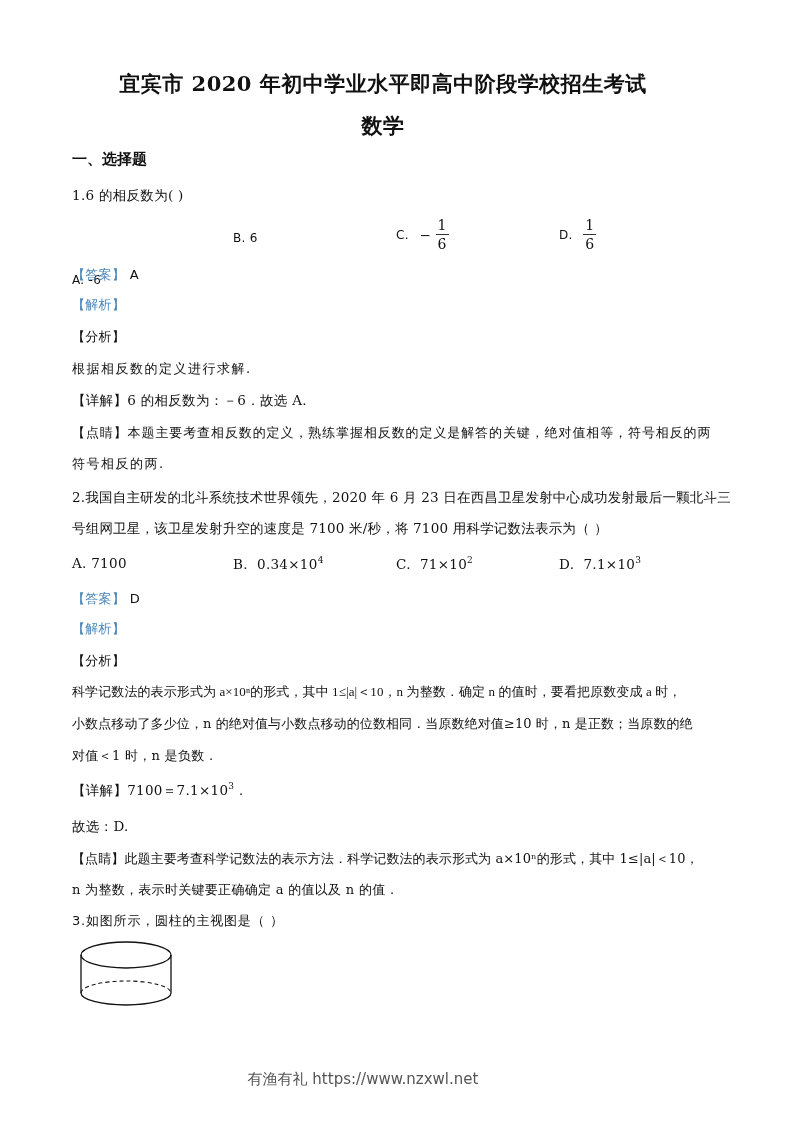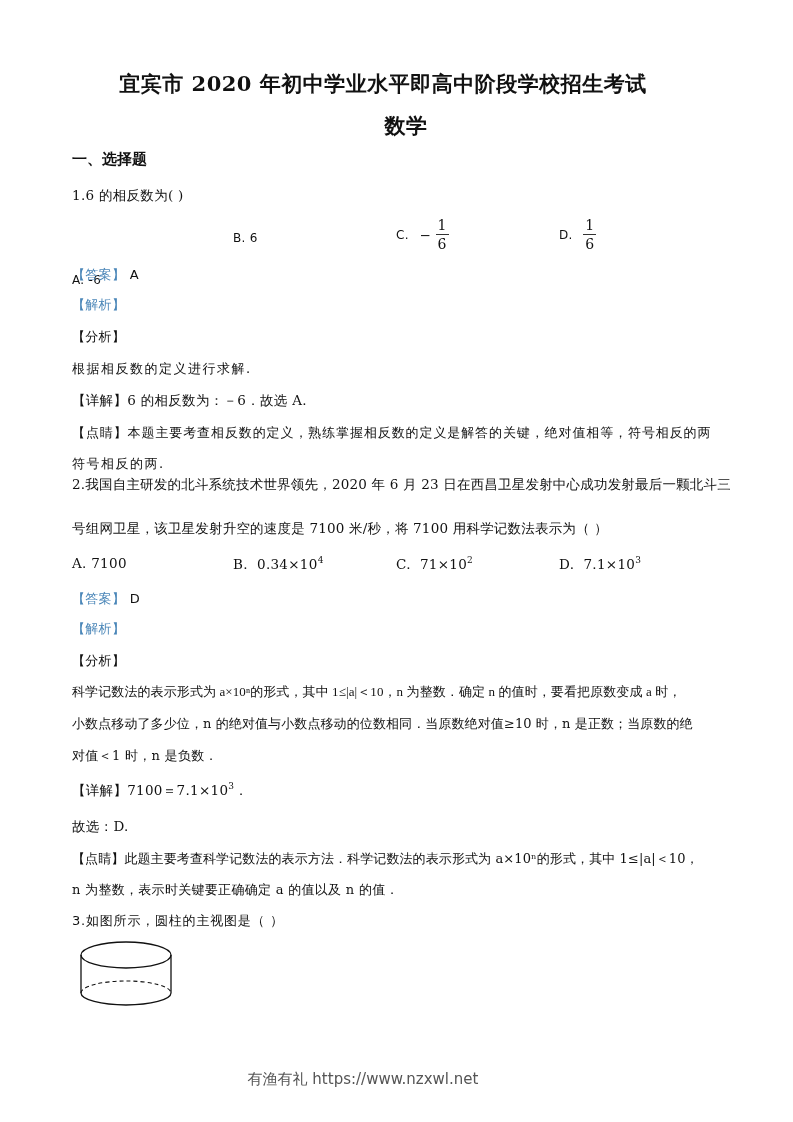--- a/index.html
+++ b/index.html
@@ -16,21 +16,21 @@
   .frac .den { display: block; }
   sup { font-size: 9px; }
   .footer { left: 0; width: 726px; text-align: center; font-size: 15px; color: #555; }
 </style>
 </head>
 <body>
 
 <div>
 
   <div class="abs title" style="top:70px;">宜宾市 2020 年初中学业水平即高中阶段学校招生考试</div>
-  <div class="abs title" style="top:112px;padding-left:23px;">数学</div>
+  <div class="abs title" style="top:112px;">数学</div>
   <div class="abs section" style="left:72px; top:150px;">一、选择题</div>
 
   <div class="abs txt" style="left:72px; top:187px;">1.6 的相反数为(        )</div>
   <div class="abs txt sans" style="left:72px; top:231px; font-size:12px;margin-top:42px;">A. -6</div>
   <div class="abs txt sans" style="left:233px; top:231px; font-size:12px;">B. 6</div>
   <div class="abs txt" style="left:396px; top:216px;">
     <span class="sans" style="font-size:12px; vertical-align:middle;">C.</span>
     <span style="vertical-align:middle; margin-left:6px;">−</span>
     <span class="frac">
       <span class="num">1</span>
@@ -53,21 +53,21 @@
   <div class="abs txt sans" style="left:72px; top:328px; font-size:13px;">【分析】</div>
   <div class="abs txt" style="left:72px; top:360px; font-size:13px; letter-spacing:1.5px;">根据相反数的定义进行求解.</div>
   <div class="abs txt" style="left:72px; top:392px;">
     <span>【详解】</span><span>6 的相反数为：－6．故选 A.</span>
   </div>
   <div class="abs txt" style="left:72px; top:424px; font-size:13px; letter-spacing:0.9px;">
     <span>【点睛】</span><span>本题主要考查相反数的定义，熟练掌握相反数的定义是解答的关键，绝对值相等，符号相反的两</span>
   </div>
   <div class="abs txt" style="left:72px; top:455px; font-size:13px; letter-spacing:1.5px;">符号相反的两.</div>
 
-  <div class="abs txt" style="left:72px; top:476px; font-size:13.5px; letter-spacing:0.2px;">2.我国自主研发的北斗系统技术世界领先，2020 年 6 月 23 日在西昌卫星发射中心成功发射最后一颗北斗三</div>
+  <div class="abs txt" style="left:72px; top:489px; font-size:13.5px; letter-spacing:0.2px;">2.我国自主研发的北斗系统技术世界领先，2020 年 6 月 23 日在西昌卫星发射中心成功发射最后一颗北斗三</div>
   <div class="abs txt" style="left:72px; top:520px; font-size:13.5px; letter-spacing:0.2px;">号组网卫星，该卫星发射升空的速度是 7100 米/秒，将 7100 用科学记数法表示为（    ）</div>
   <div class="abs txt" style="left:72px; top:555px;">A. 7100</div>
   <div class="abs txt" style="left:233px; top:555px;">
     <span>B.</span>&nbsp; <span>0.34×10</span><sup>4</sup>
   </div>
   <div class="abs txt" style="left:396px; top:555px;">
     <span>C.</span>&nbsp; <span>71×10</span><sup>2</sup>
   </div>
   <div class="abs txt" style="left:559px; top:555px;">
     <span>D.</span>&nbsp; <span>7.1×10</span><sup>3</sup>

